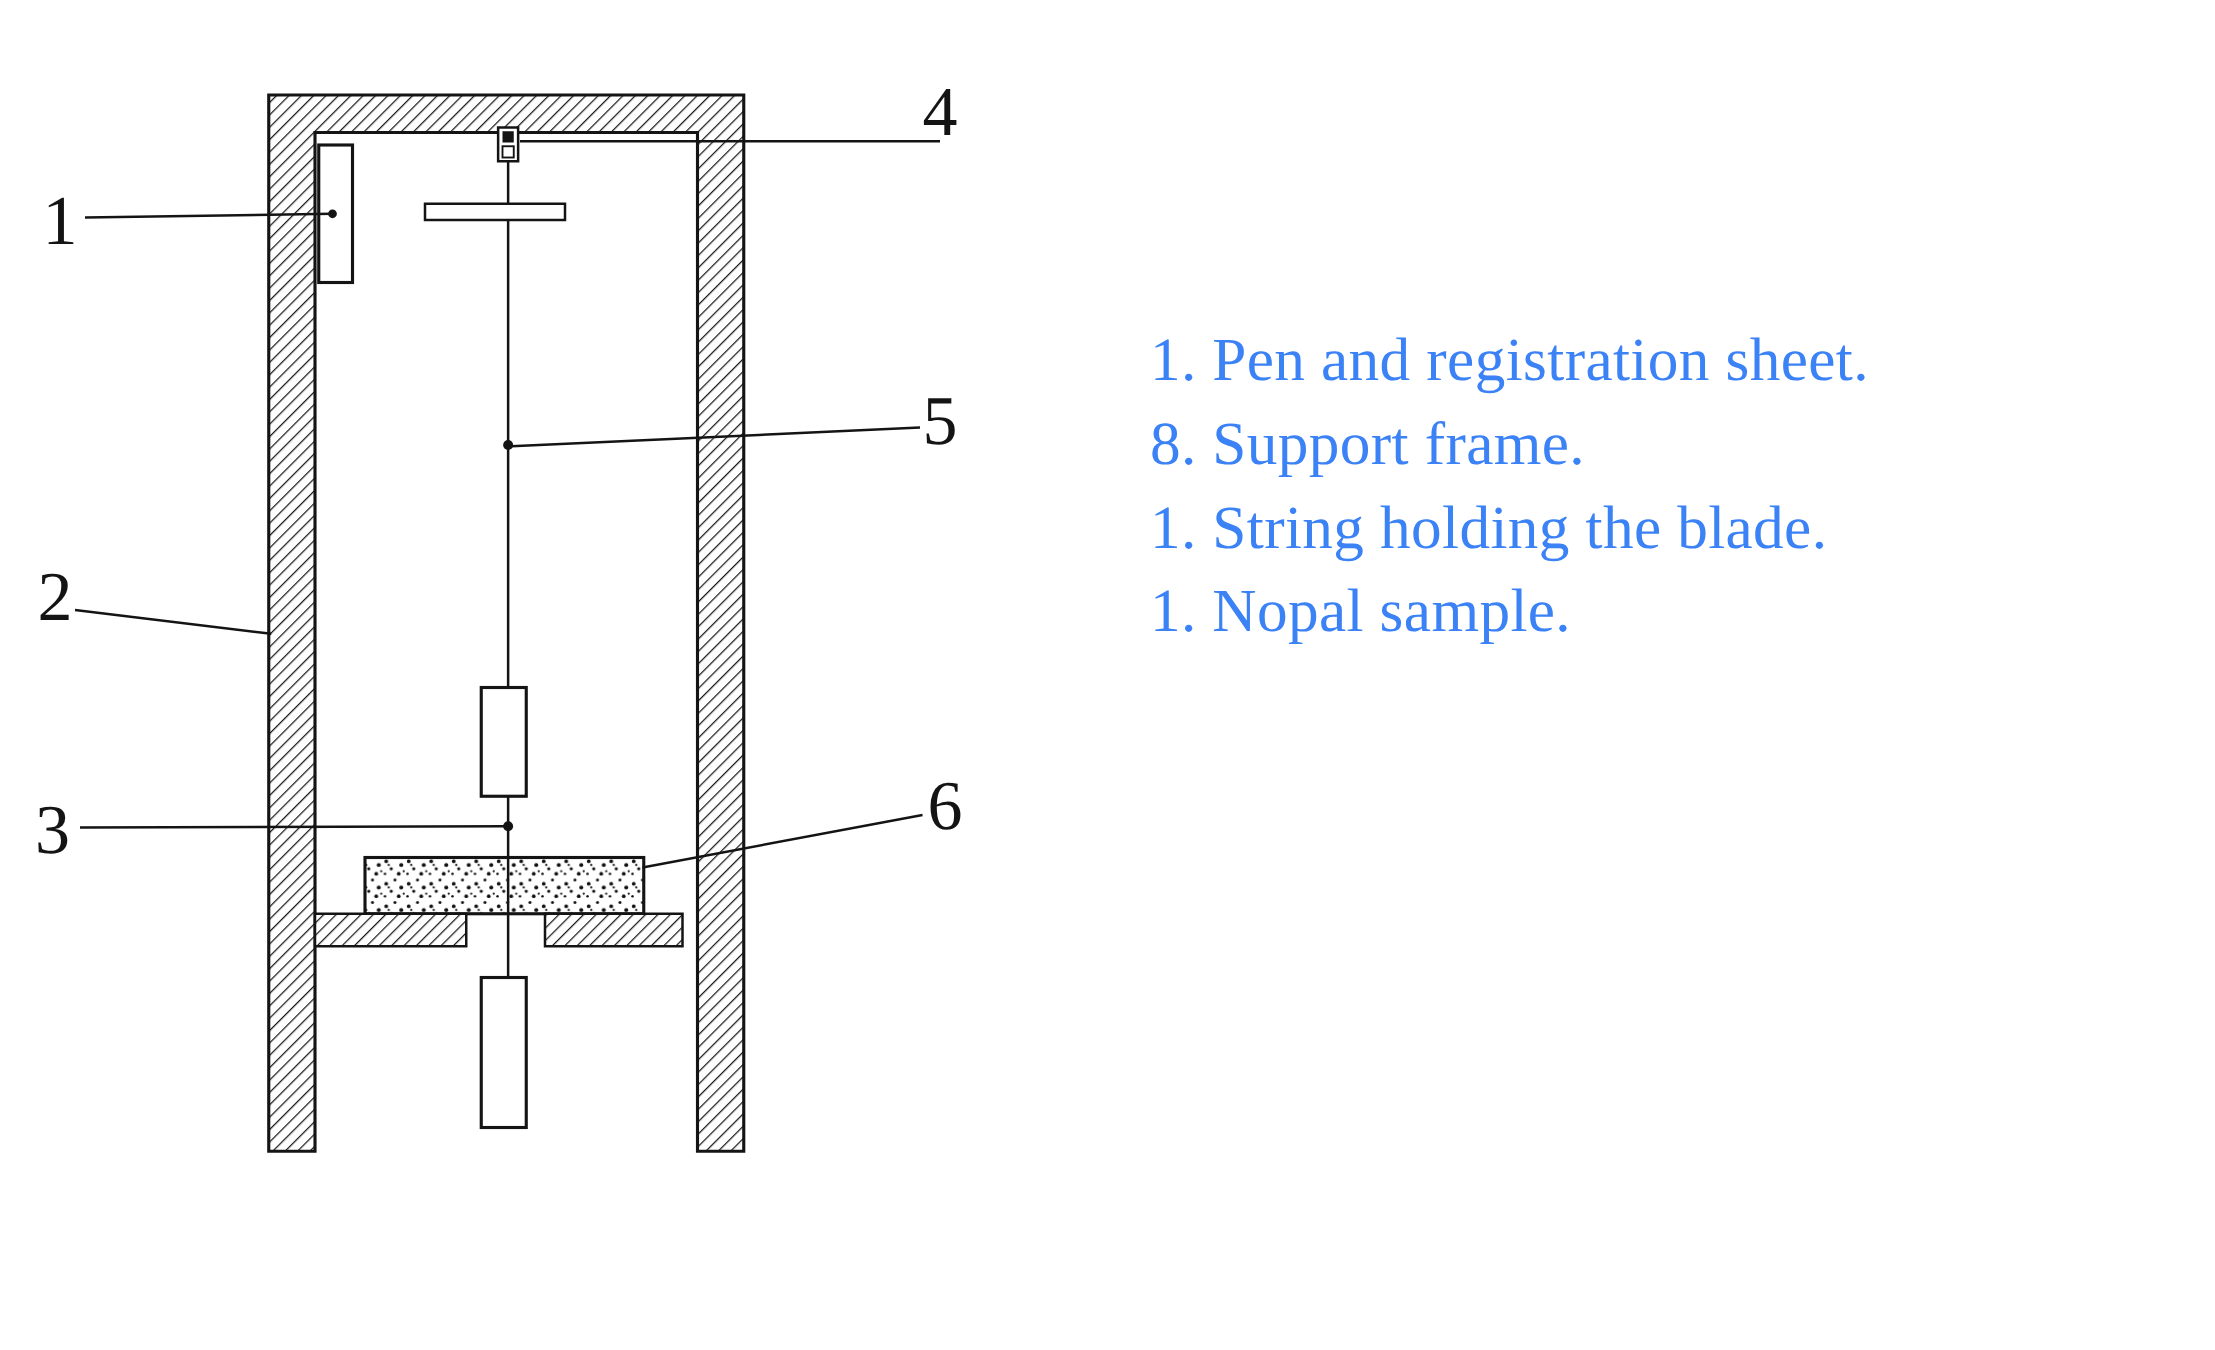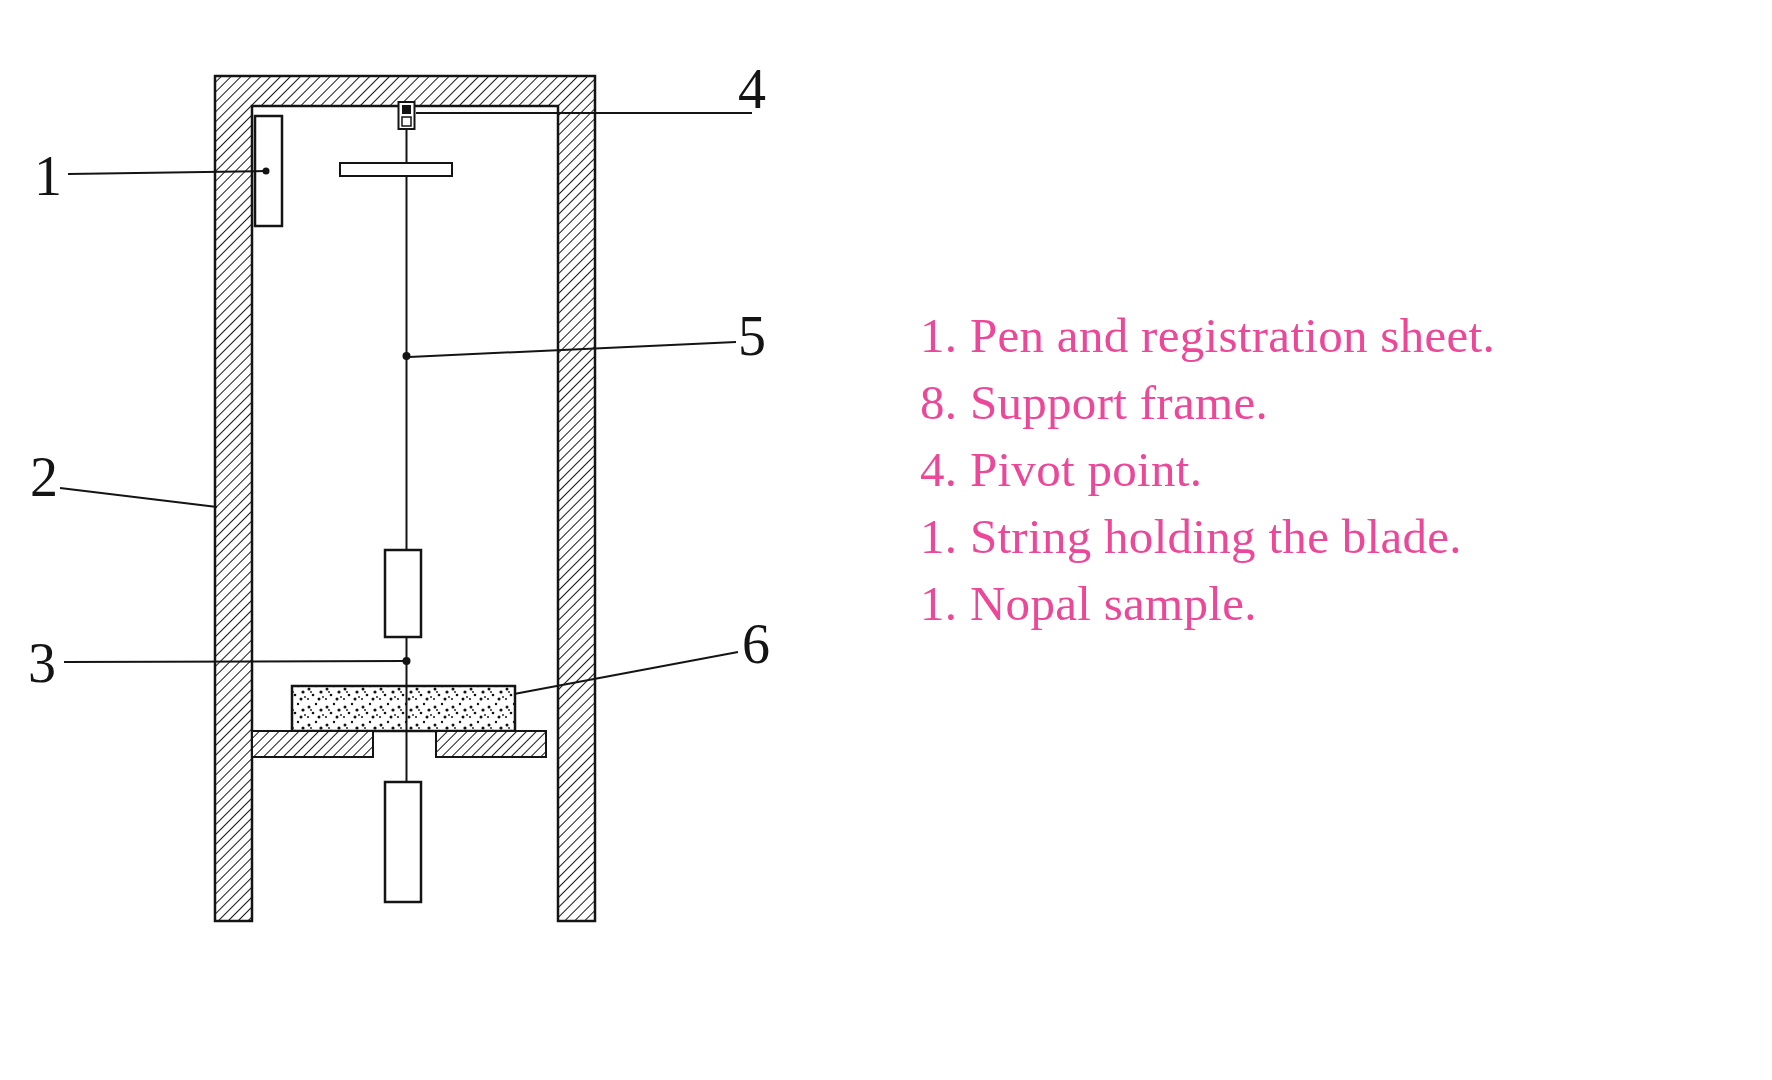--- a/index.html
+++ b/index.html
@@ -22,22 +22,21 @@
   }
   .callout-digit {
     font-family: "Liberation Serif", serif;
     font-size: 56px;
     fill: #141414;
   }
   .legend {
     position: absolute;
     left: 920px;
     top: 254px;
-    color: #ec4899;
-    margin-top: 48px;
+    color: #3b82f6;
   }
   .legend-item {
     font-size: 49px;
     line-height: 67px;
     white-space: nowrap;
     letter-spacing: 0.3px;
   }
 </style>
 </head>
 <body>
@@ -102,18 +101,17 @@
     <text class="callout-digit" x="30" y="496">2</text>
     <text class="callout-digit" x="28" y="682">3</text>
     <text class="callout-digit" x="738" y="108">4</text>
     <text class="callout-digit" x="738" y="355">5</text>
     <text class="callout-digit" x="742" y="663">6</text>
   </svg>
 
   <div class="legend">
     <div class="legend-item">1. Pen and registration sheet.</div>
     <div class="legend-item">8. Support frame.</div>
-    <div class="legend-item">4. Pivot point.</div>
     <div class="legend-item">1. String holding the blade.</div>
     <div class="legend-item">1. Nopal sample.</div>
   </div>
 
 </div>
 
 </body></html>

